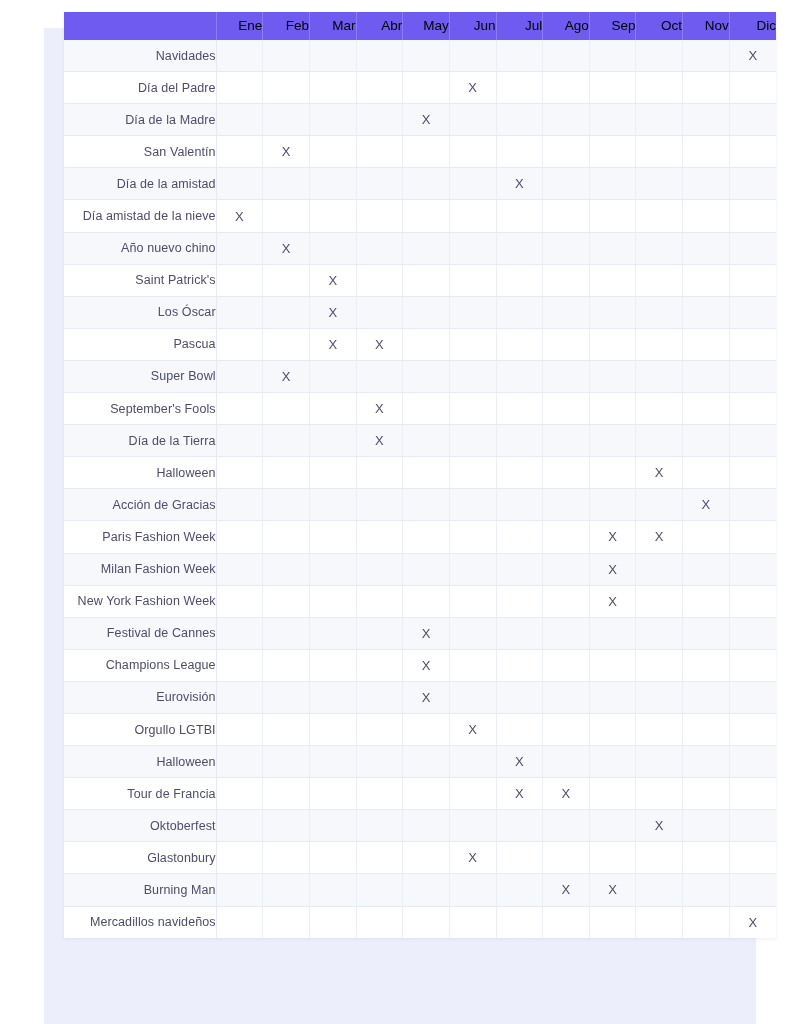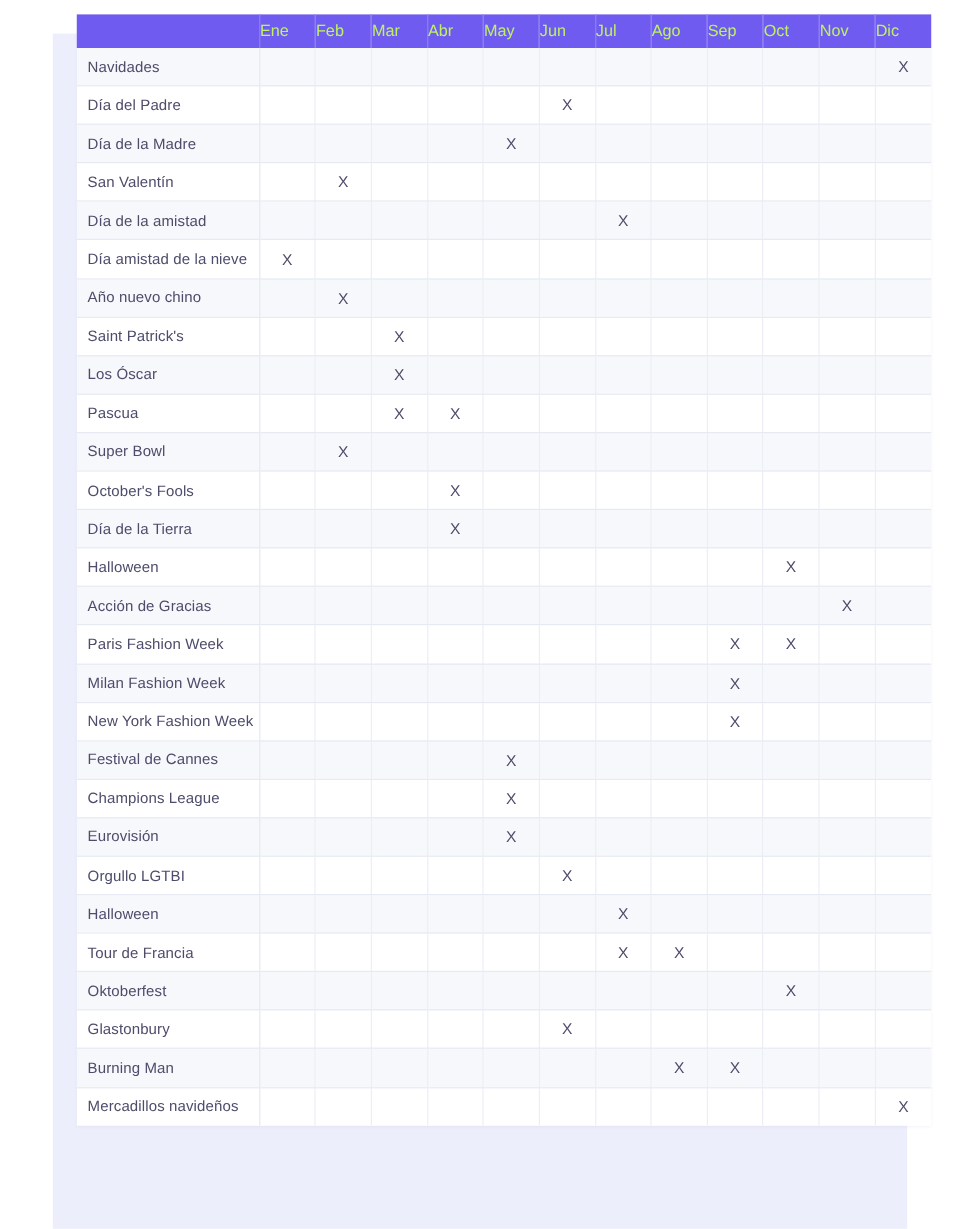--- a/index.html
+++ b/index.html
@@ -39,27 +39,27 @@
     width: 712px;
     background: #ffffff;
     box-shadow: 0 1px 3px rgba(90, 80, 170, 0.10);
   }
 
   table.calendar col.c-label { width: 152px; }
   table.calendar col.c-month { width: 46.6px; }
 
   thead th {
     background: #6f5bf0;
-    color: #bef264;
+    color: #000000;
     font-weight: 400;
     font-size: 13.5px;
     height: 28px;
     line-height: 28px;
     padding: 0;
-    text-align: left;
+    text-align: right;
     border-right: 1px solid #8b7bf4;
     vertical-align: middle;
   }
   thead th.corner {
     border-right: 1px solid #8b7bf4;
   }
   thead th:last-child { border-right: none; }
 
   tbody tr { height: 31.1px; }
   tbody tr:nth-child(odd)  { background: #f7f8fc; }
@@ -70,21 +70,21 @@
     color: #4d4c6b;
     padding: 0;
     height: 31.1px;
     border-bottom: 1px solid #e7e9f3;
     border-right: 1px solid #eceef6;
     vertical-align: middle;
     text-align: center;
     letter-spacing: 0.1px;
   }
   tbody td.label {
-    text-align: left;
+    text-align: right;
     padding-left: 9px;
     border-right: 1px solid #e7e9f3;
     white-space: nowrap;
     overflow: hidden;
   }
   tbody td:last-child { border-right: none; }
   tbody tr:last-child td { border-bottom: none; }
 
   td.mark {
     font-size: 13px;
@@ -290,21 +290,21 @@
           <td></td>
           <td></td>
           <td></td>
           <td></td>
           <td></td>
           <td></td>
           <td></td>
           <td></td>
         </tr>
         <tr>
-          <td class="label">October's Fools</td>
+          <td class="label">September's Fools</td>
           <td></td>
           <td></td>
           <td></td>
           <td class="mark">X</td>
           <td></td>
           <td></td>
           <td></td>
           <td></td>
           <td></td>
           <td></td>

